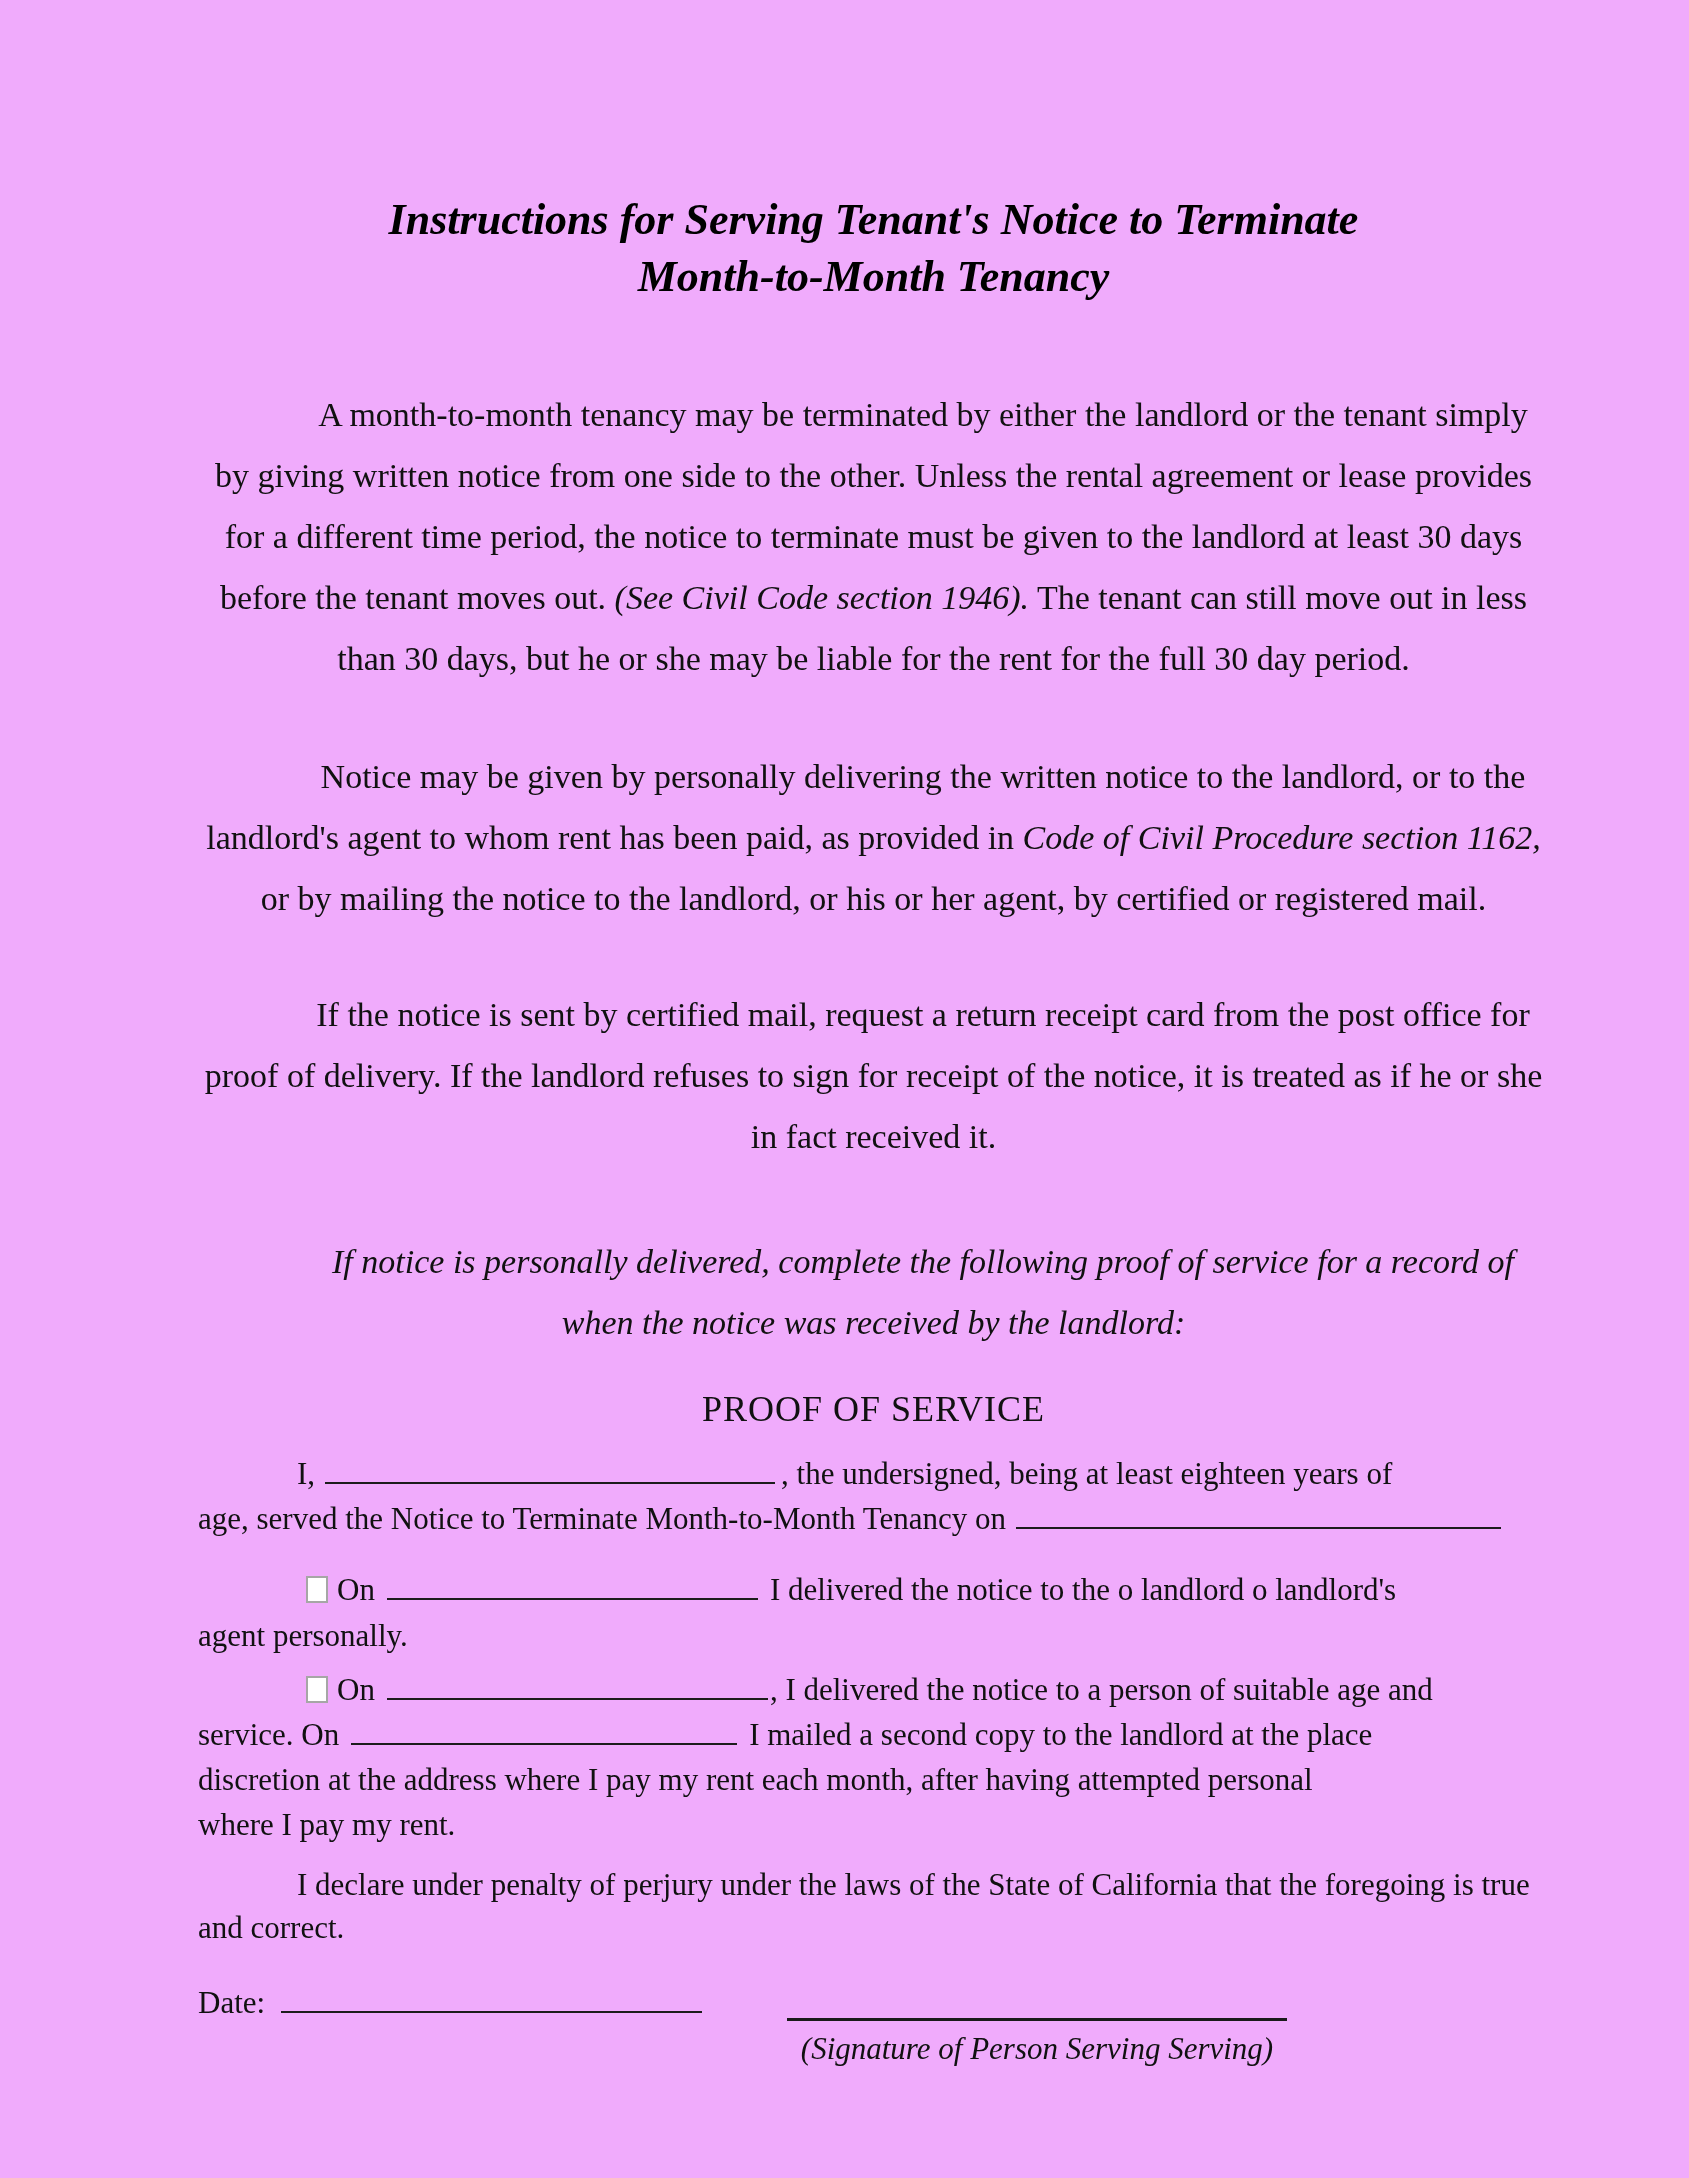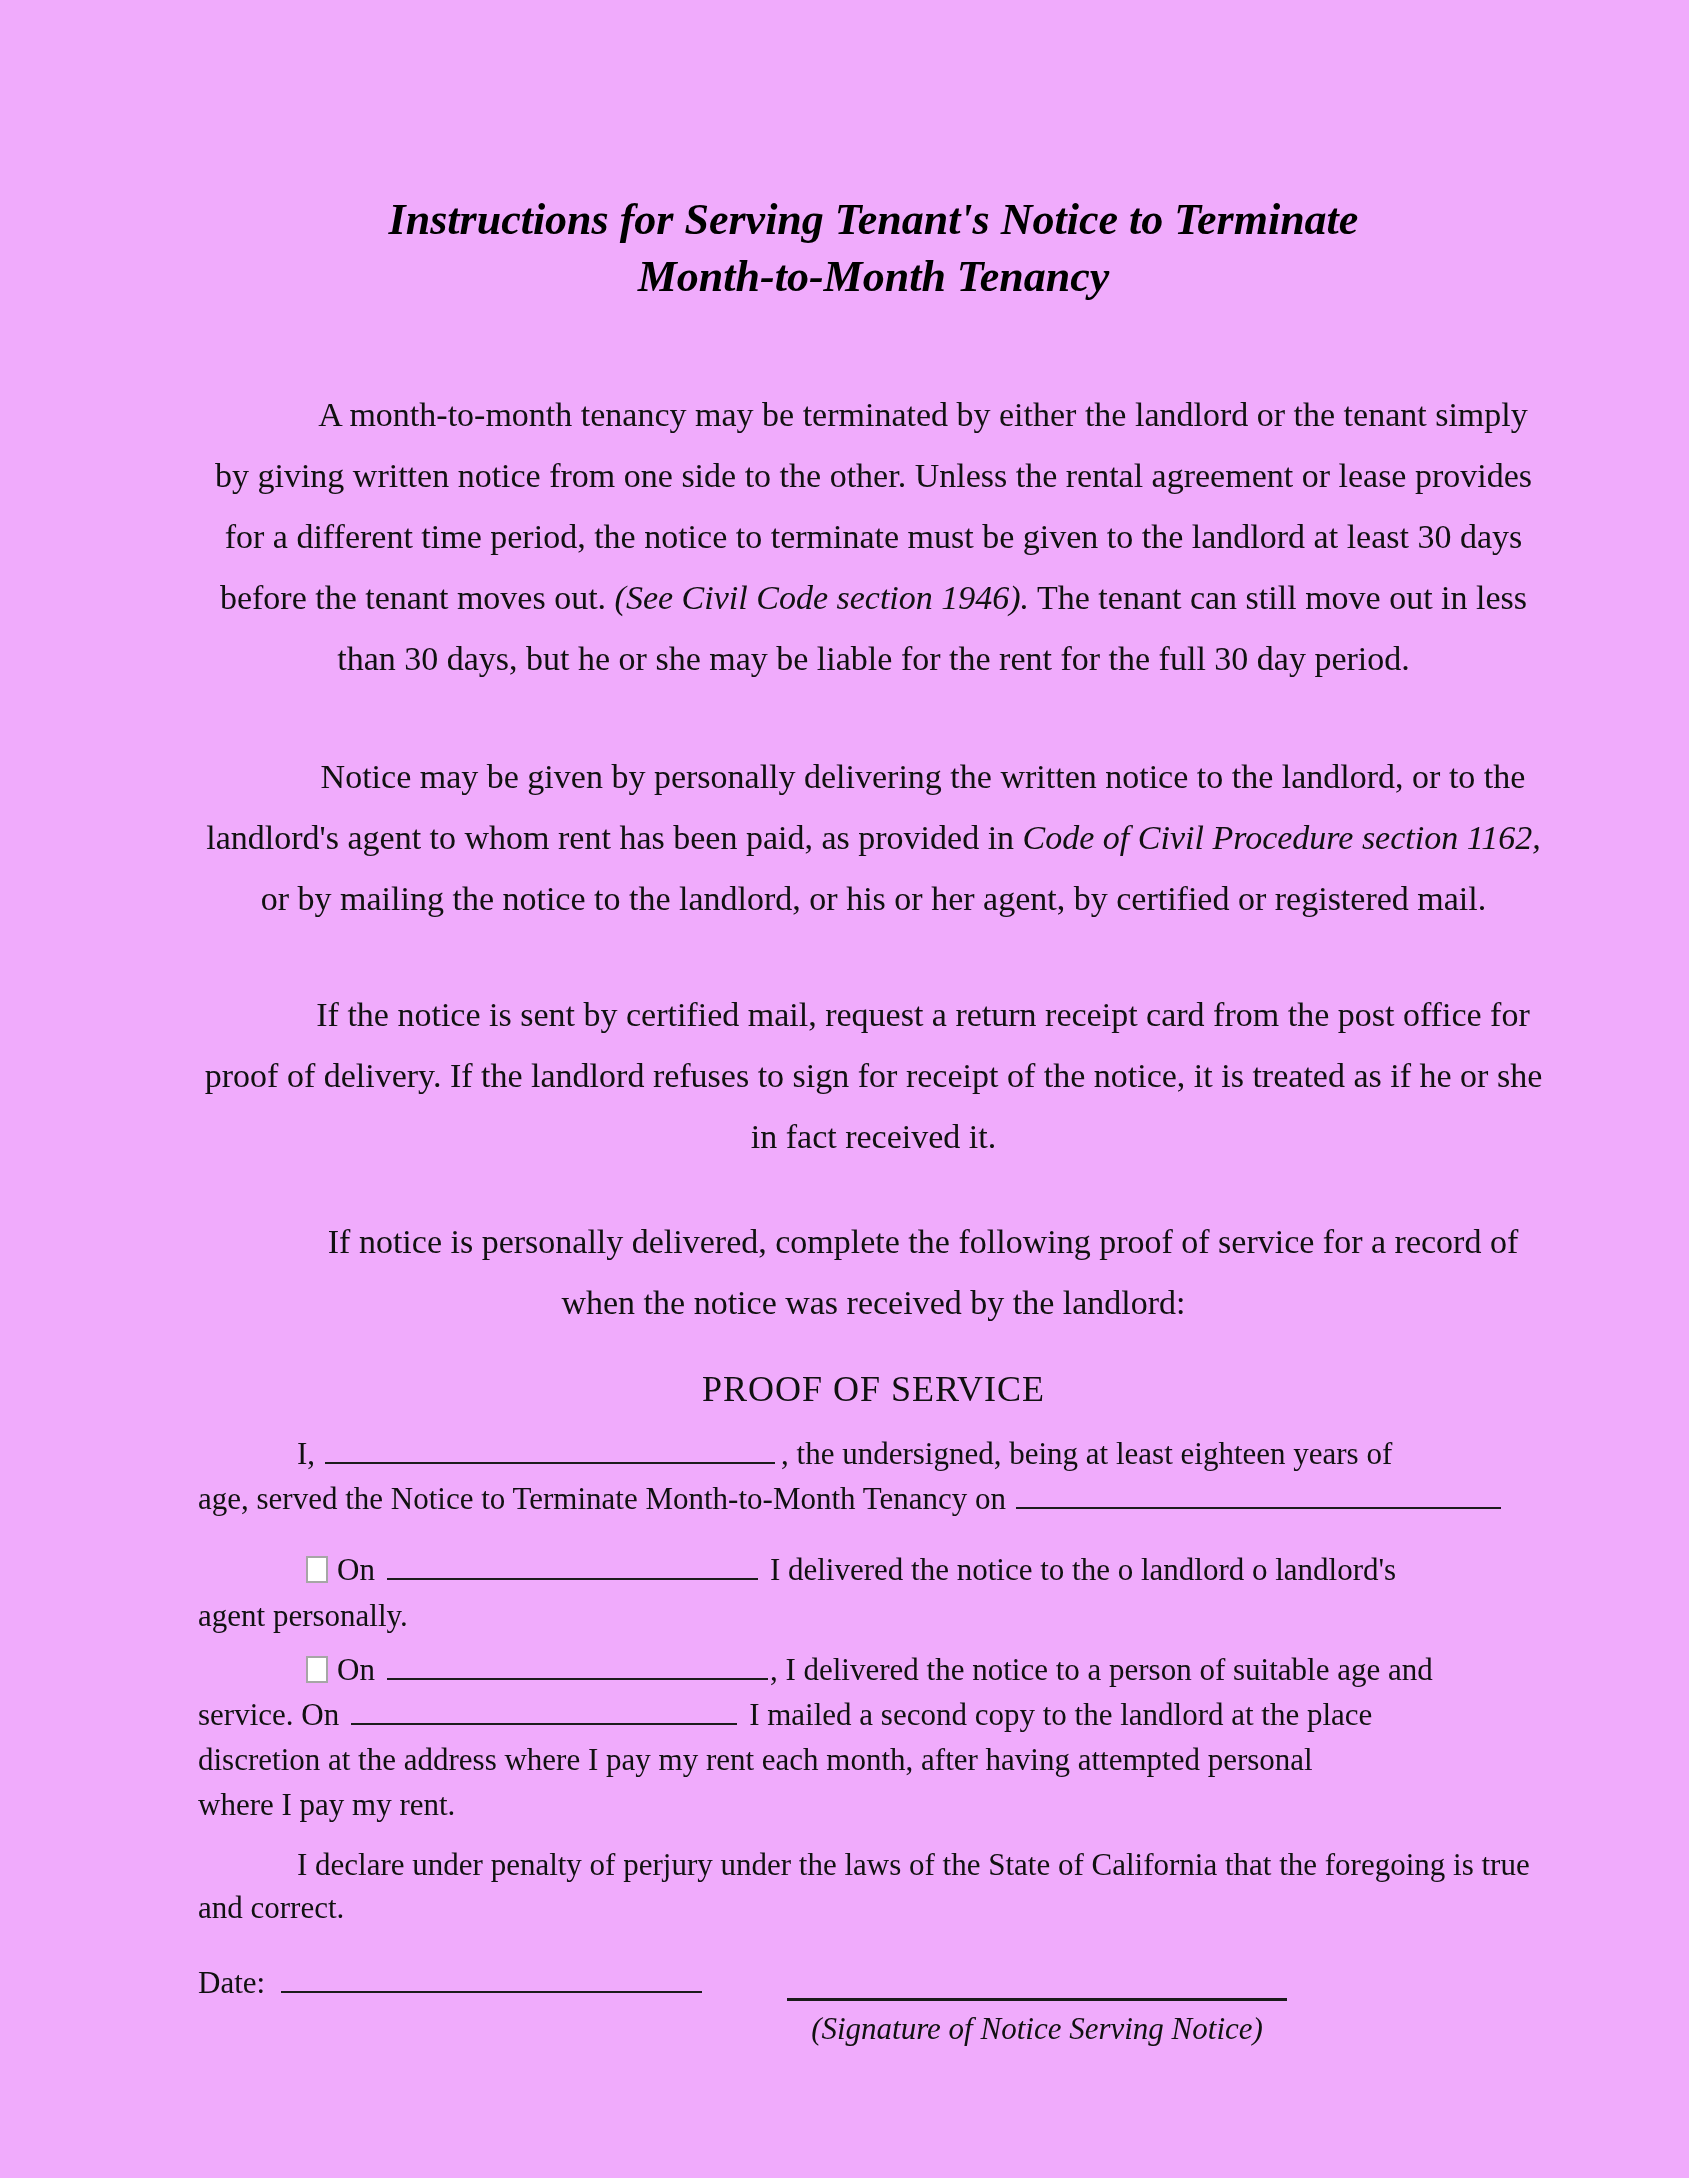--- a/index.html
+++ b/index.html
@@ -28,21 +28,21 @@
   .body-para{
     font-size:34px;
     line-height:61px;
     text-indent:99px;
     margin:0;
     text-align:center;
   }
   .p1{margin-top:79px;}
   .p2{margin-top:57px;}
   .p3{margin-top:55px;}
-  .p4{margin-top:44px;}
+  .p4{margin-top:64px;font-style:italic;}
   .italic{font-style:italic;}
   .pos-heading{
     margin-top:34px;
     text-align:center;
     font-size:36px;
     line-height:44px;
     letter-spacing:1px;
   }
   .pos-section{font-size:31px;}
   .line{white-space:nowrap;line-height:45px;}
@@ -143,19 +143,19 @@
       <div class="line cont">discretion at the address where I pay my rent each month, after having attempted personal</div>
       <div class="line cont">where I pay my rent.</div>
     </div>
 
     <p class="declaration">I declare under penalty of perjury under the laws of the State of California that the foregoing is true and correct.</p>
 
     <div class="date-row">
       <span class="date-inline"><span>Date:</span><span class="blank blank-date"></span></span>
       <div class="sig-block">
         <div class="sig-line"></div>
-        <div class="sig-caption">(Signature of Notice Serving Notice)</div>
+        <div class="sig-caption">(Signature of Person Serving Serving)</div>
       </div>
     </div>
 
   </div>
 </div>
 
 
 </body></html>

